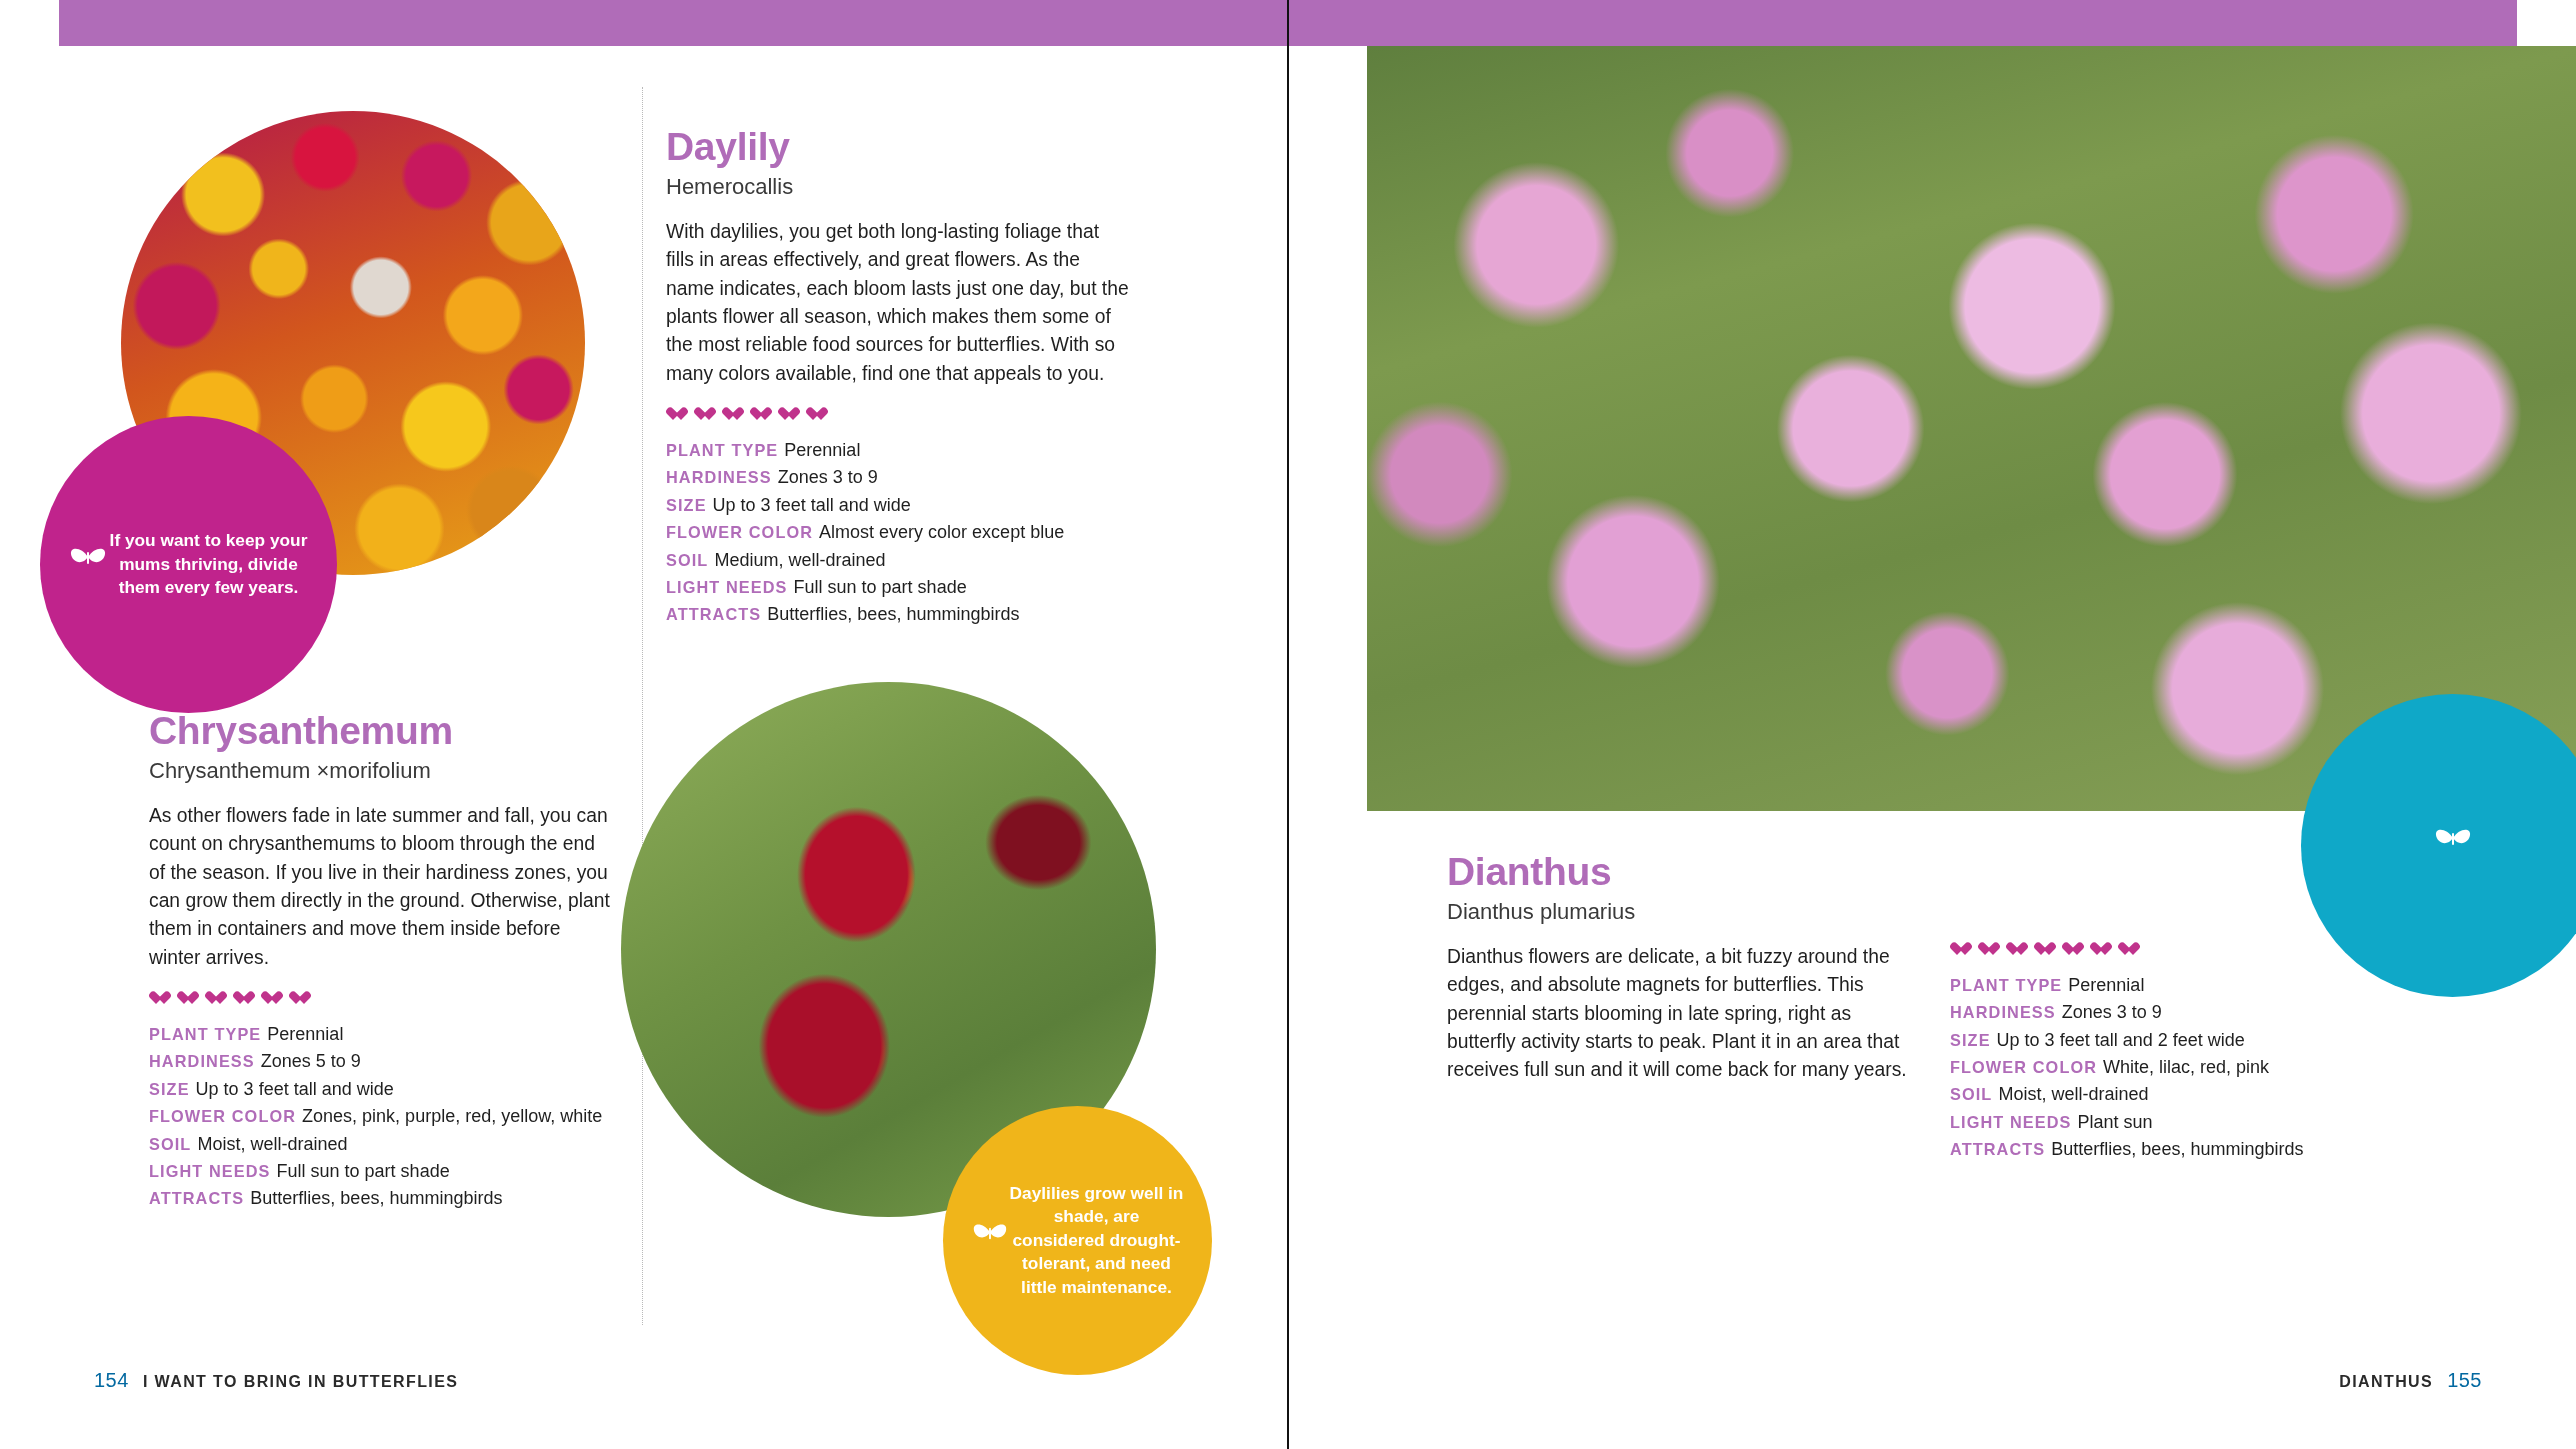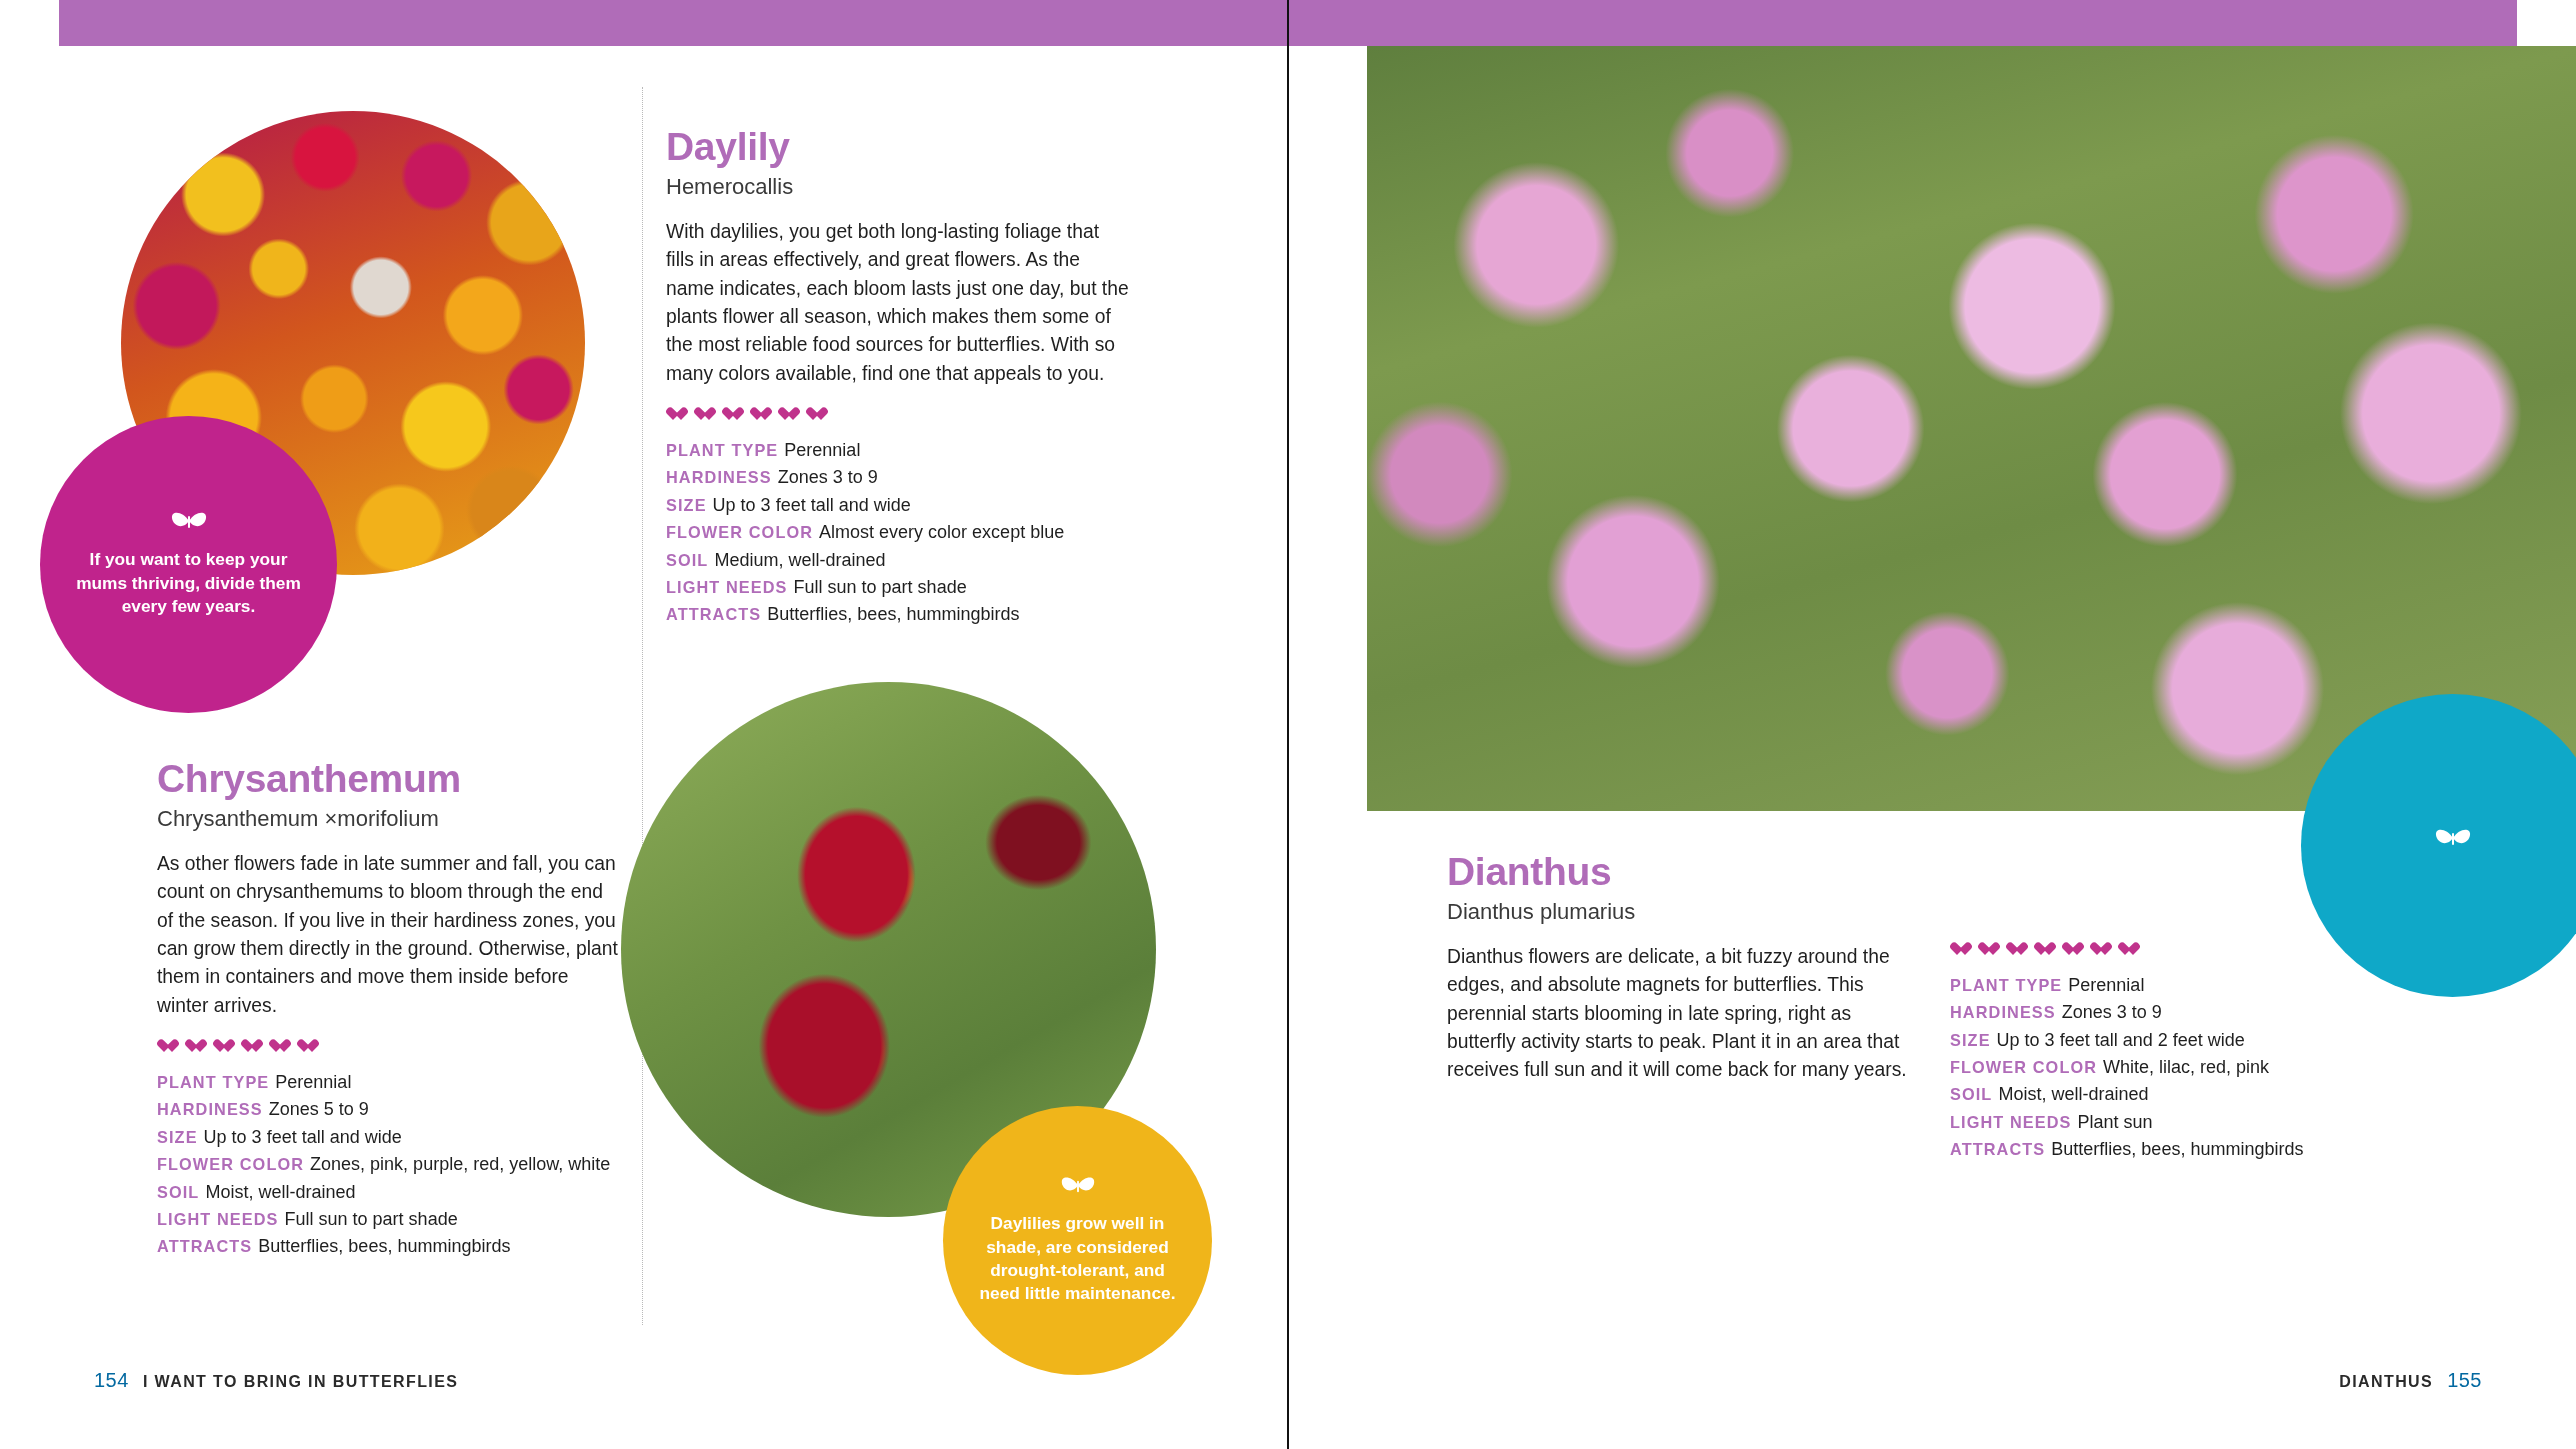--- a/index.html
+++ b/index.html
@@ -109,21 +109,21 @@
       radial-gradient(circle at 22% 70%, #e2a0d4 0 6%, rgba(226,160,212,0) 8%),
       radial-gradient(circle at 48% 82%, #d992c8 0 5%, rgba(217,146,200,0) 7%),
       radial-gradient(circle at 72% 84%, #e7acda 0 6%, rgba(231,172,218,0) 8%),
       radial-gradient(circle at 6% 56%, #d289be 0 4%, rgba(210,137,190,0) 6%),
       linear-gradient(165deg, #5f7f3e 0%, #7d9a4e 30%, #6e8c45 60%, #87a057 100%);
   }
 
   
   .bubble {
     position: absolute; border-radius: 50%; color: #fff; text-align: center;
-    display: flex; flex-direction: column; align-items: center; justify-content: center;
+    display: flex; flex-direction: row; align-items: center; justify-content: center;
     padding: 0 28px;
   }
   .bubble .tip-text {
     font-size: 17.3px; font-weight: bold; line-height: 1.35;
   }
   .bubble .bfly { margin-bottom: 12px; }
 
   
   .footer {
     position: absolute; bottom: 57px; font-size: 16px; letter-spacing: 1.4px;
@@ -156,21 +156,21 @@
       <span class="bfly">
         <svg width="40" height="22" viewBox="0 0 40 22" aria-hidden="true">
           <path d="M20 11 C14 1, 2 0, 3 8 C4 16, 14 20, 20 11 Z" fill="#ffffff"></path>
           <path d="M20 11 C26 1, 38 0, 37 8 C36 16, 26 20, 20 11 Z" fill="#ffffff"></path>
           <rect x="19" y="6" width="2" height="12" rx="1" fill="#ffffff"></rect>
         </svg>
       </span>
       <span class="tip-text">If you want to keep your mums thriving, divide them every few years.</span>
     </div>
 
-    <div style="position:absolute; left:157px; top:711px; width:464px;margin-top:48px;">
+    <div style="position:absolute; left:149px; top:711px; width:464px;">
       <div class="flower-name">Chrysanthemum</div>
       <div class="flower-latin">Chrysanthemum ×morifolium</div>
       <div class="body-copy">As other flowers fade in late summer and fall, you can count on chrysanthemums to bloom through the end of the season. If you live in their hardiness zones, you can grow them directly in the ground. Otherwise, plant them in containers and move them inside before winter arrives.</div>
       <div class="hearts">
         <i class="heart"></i>
         <i class="heart"></i>
         <i class="heart"></i>
         <i class="heart"></i>
         <i class="heart"></i>
         <i class="heart"></i>

